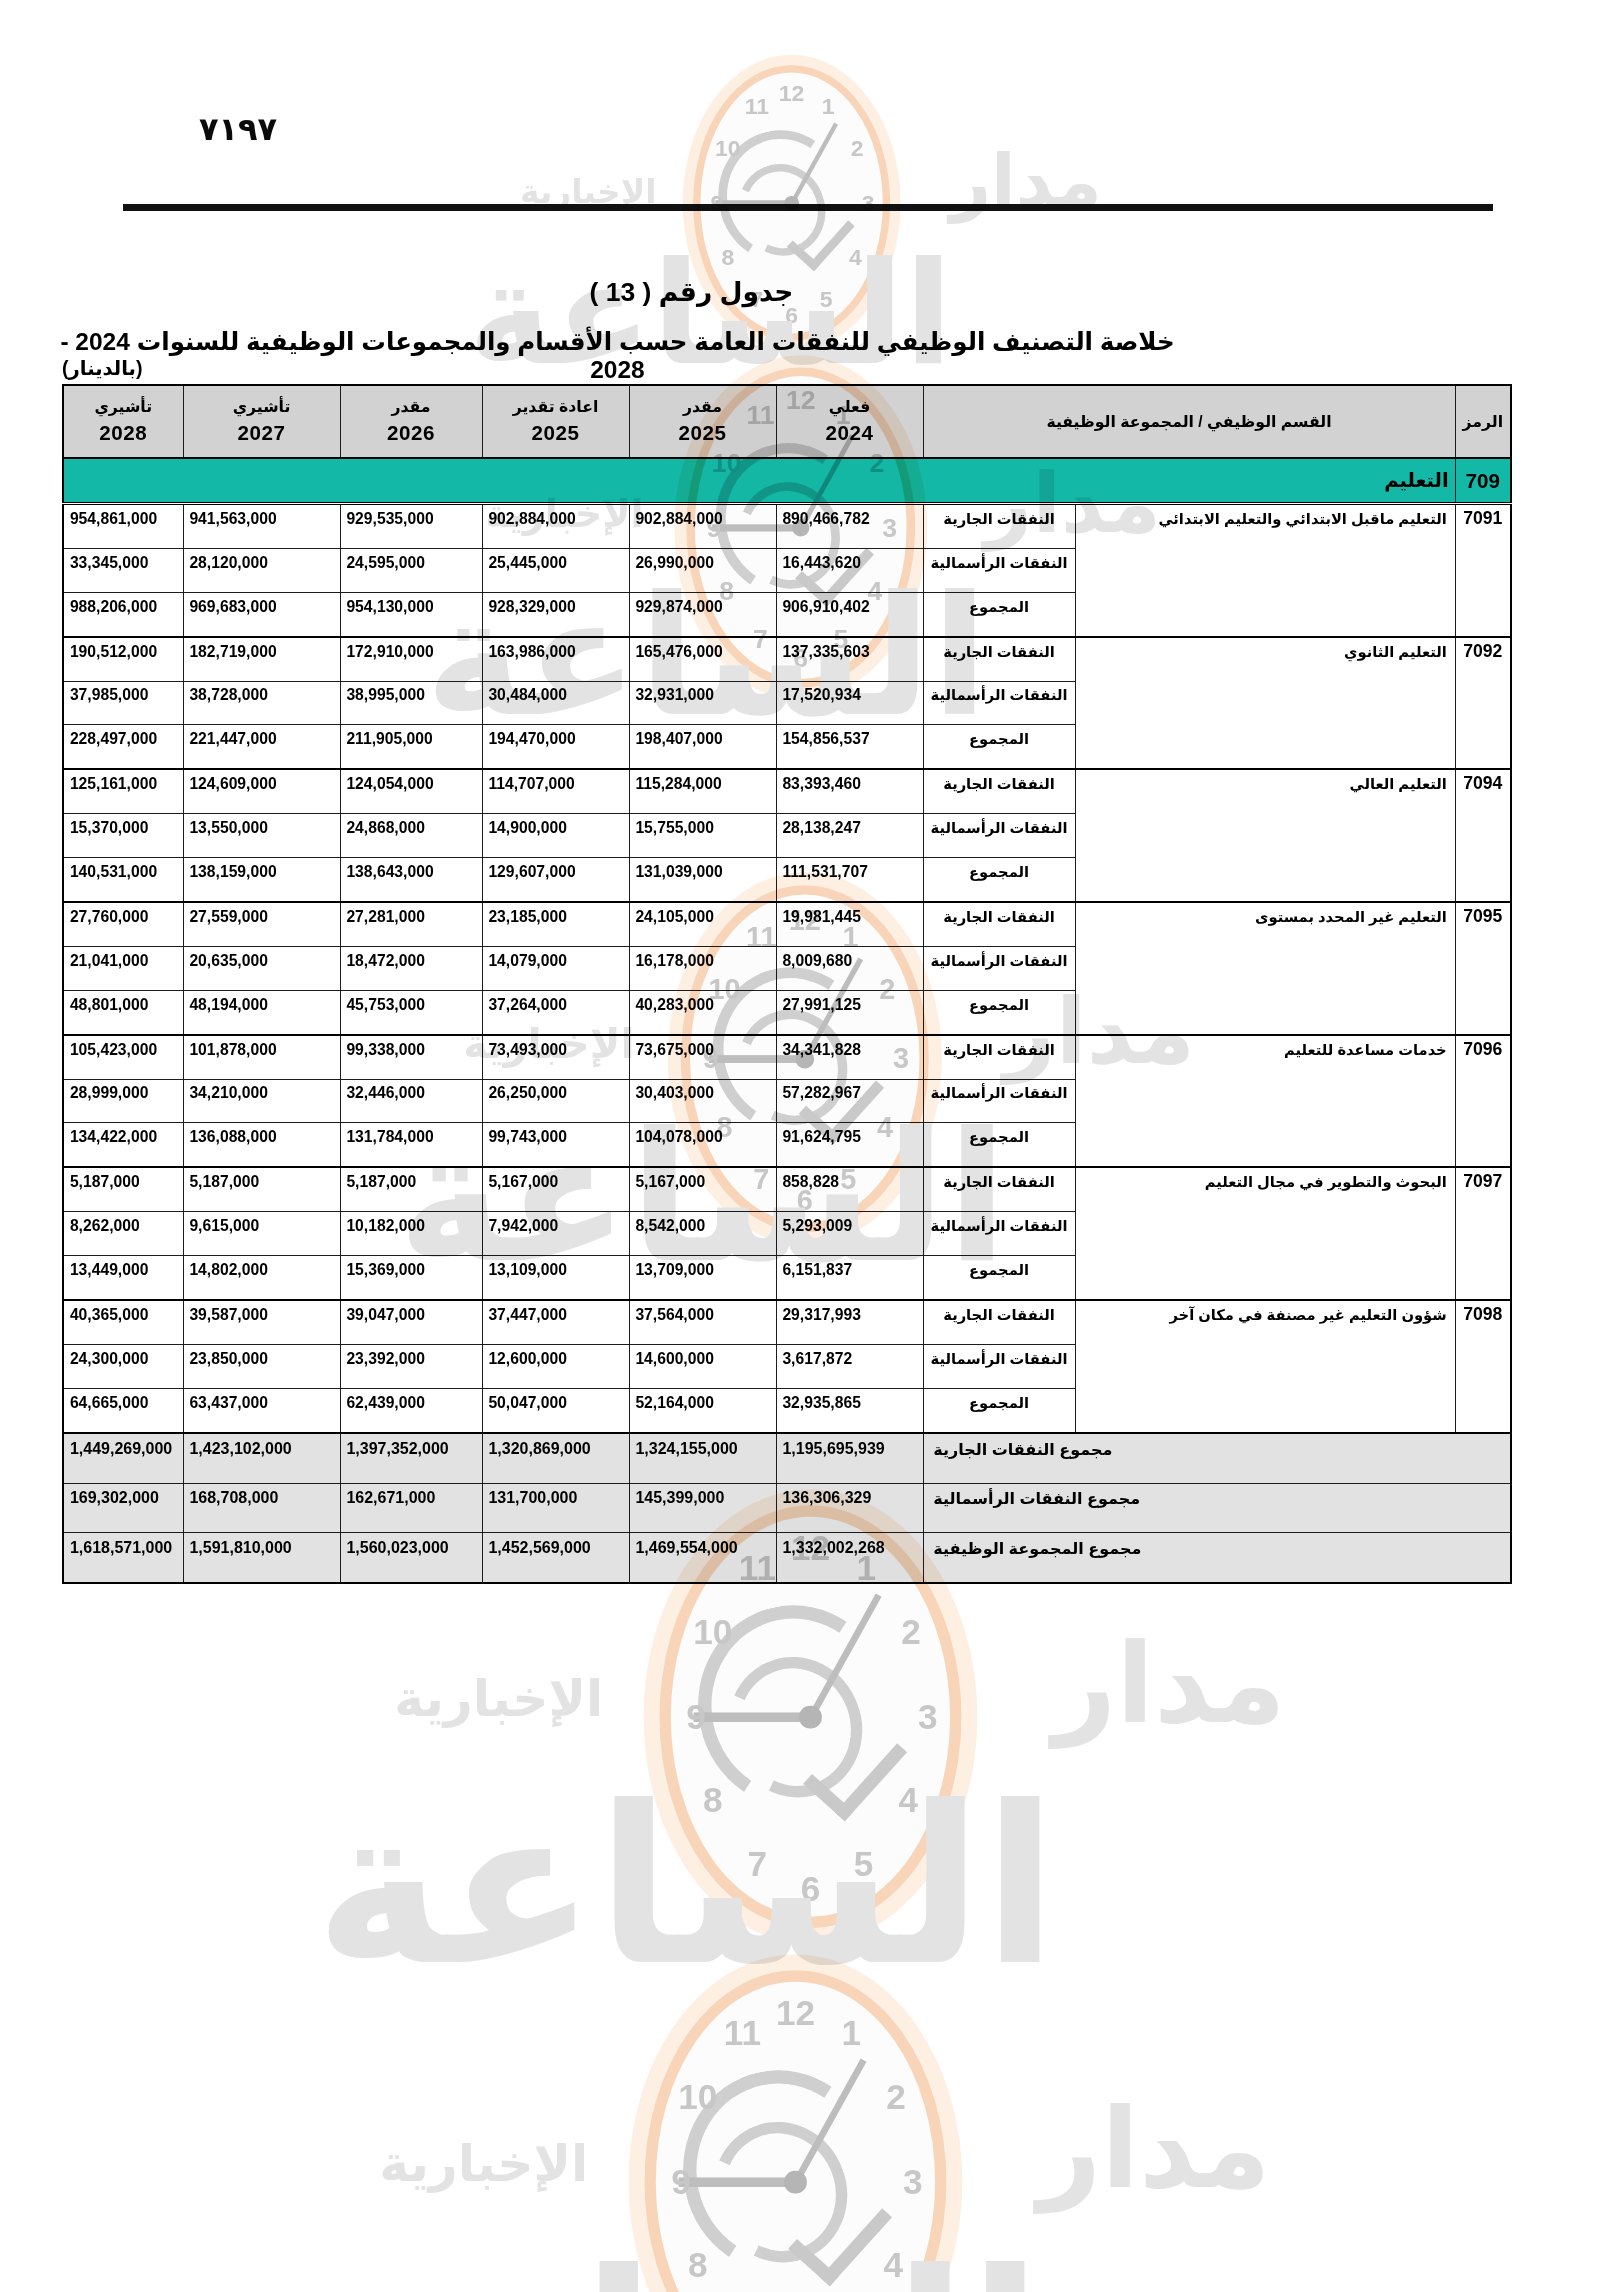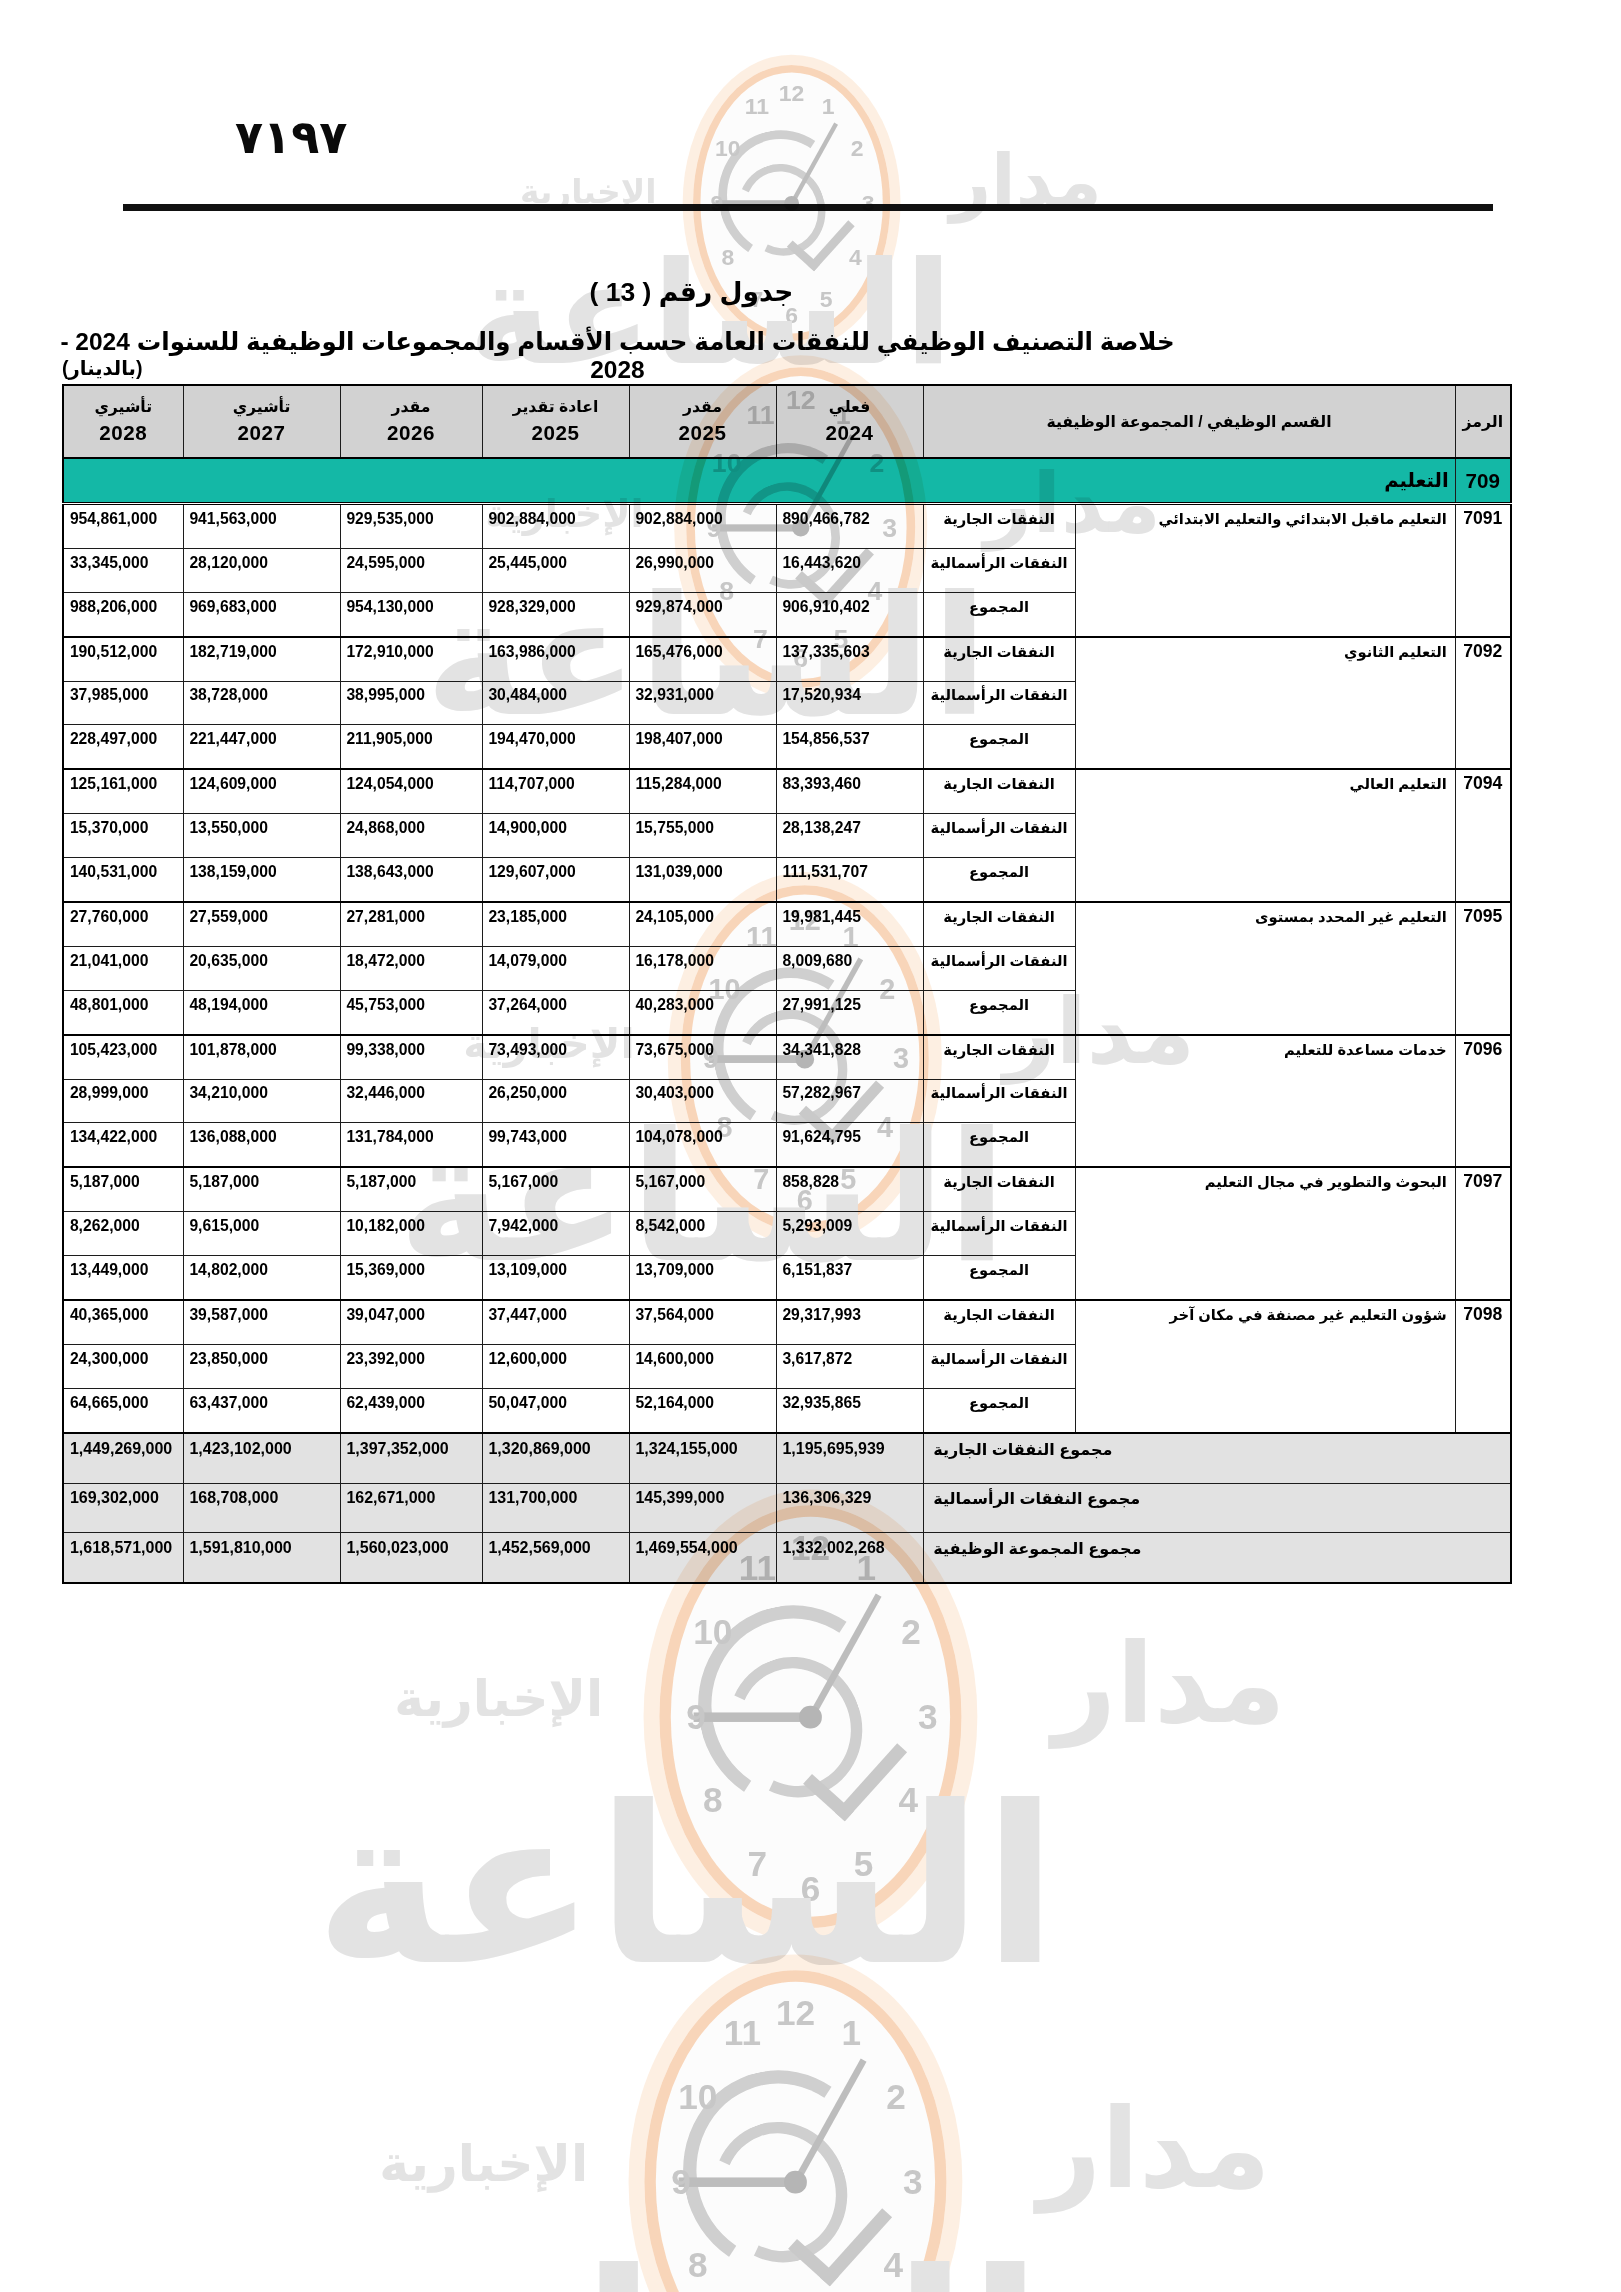--- a/index.html
+++ b/index.html
@@ -7,24 +7,23 @@
     position:relative;
     width:1621px;height:2293px;
     background:#ffffff;
     overflow:hidden;
     font-family:"Liberation Sans","DejaVu Sans",sans-serif;
     direction:rtl;
   }
   
   .pagenum{
     position:absolute;left:199px;top:110px;
-    font-size:46px;font-weight:bold;color:#0a0a0a;
+    font-size:32px;font-weight:bold;color:#0a0a0a;
     font-family:"DejaVu Sans",sans-serif;
     letter-spacing:5.9px;
-    margin-left:36px;
   }
   .rule{
     position:absolute;left:123px;top:204px;width:1370px;height:6.9px;
     background:#111;z-index:1;
   }
   .gz-ellipse{
     position:absolute;left:638px;top:155px;width:298px;height:104px;
     background:#fff;border:7.8px solid #111;border-radius:50%;
     z-index:2;display:flex;align-items:center;justify-content:center;
   }

